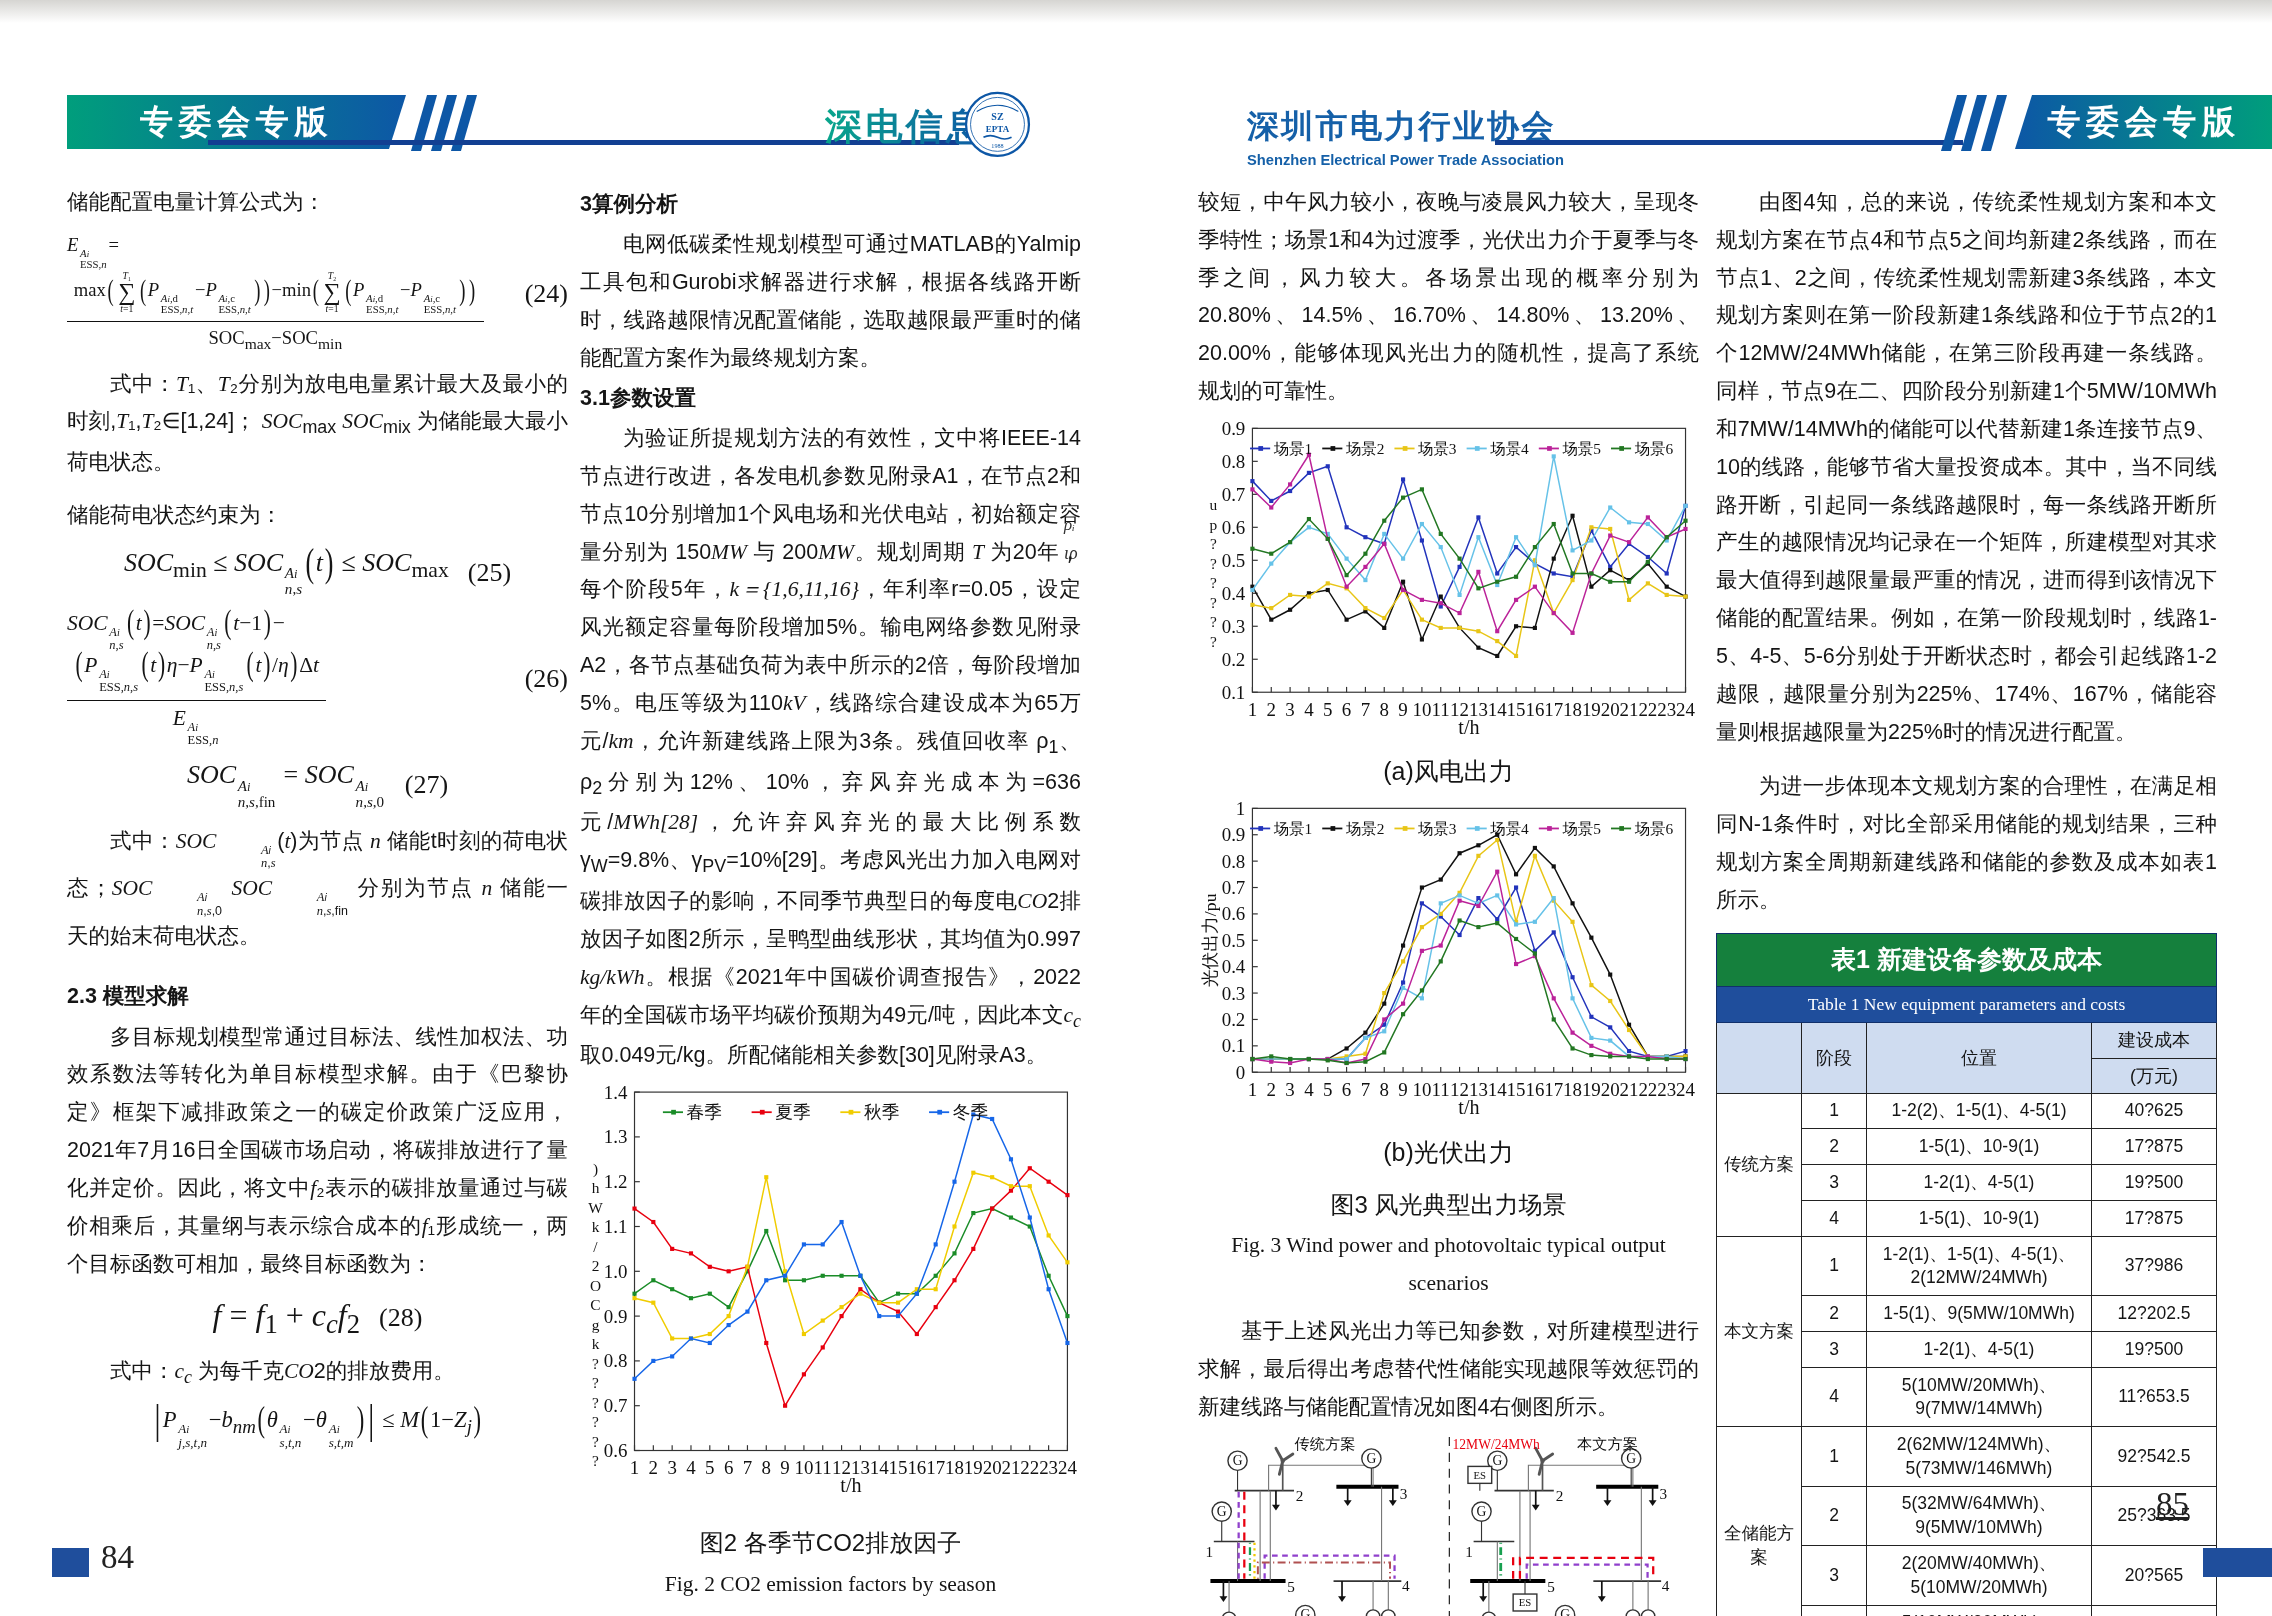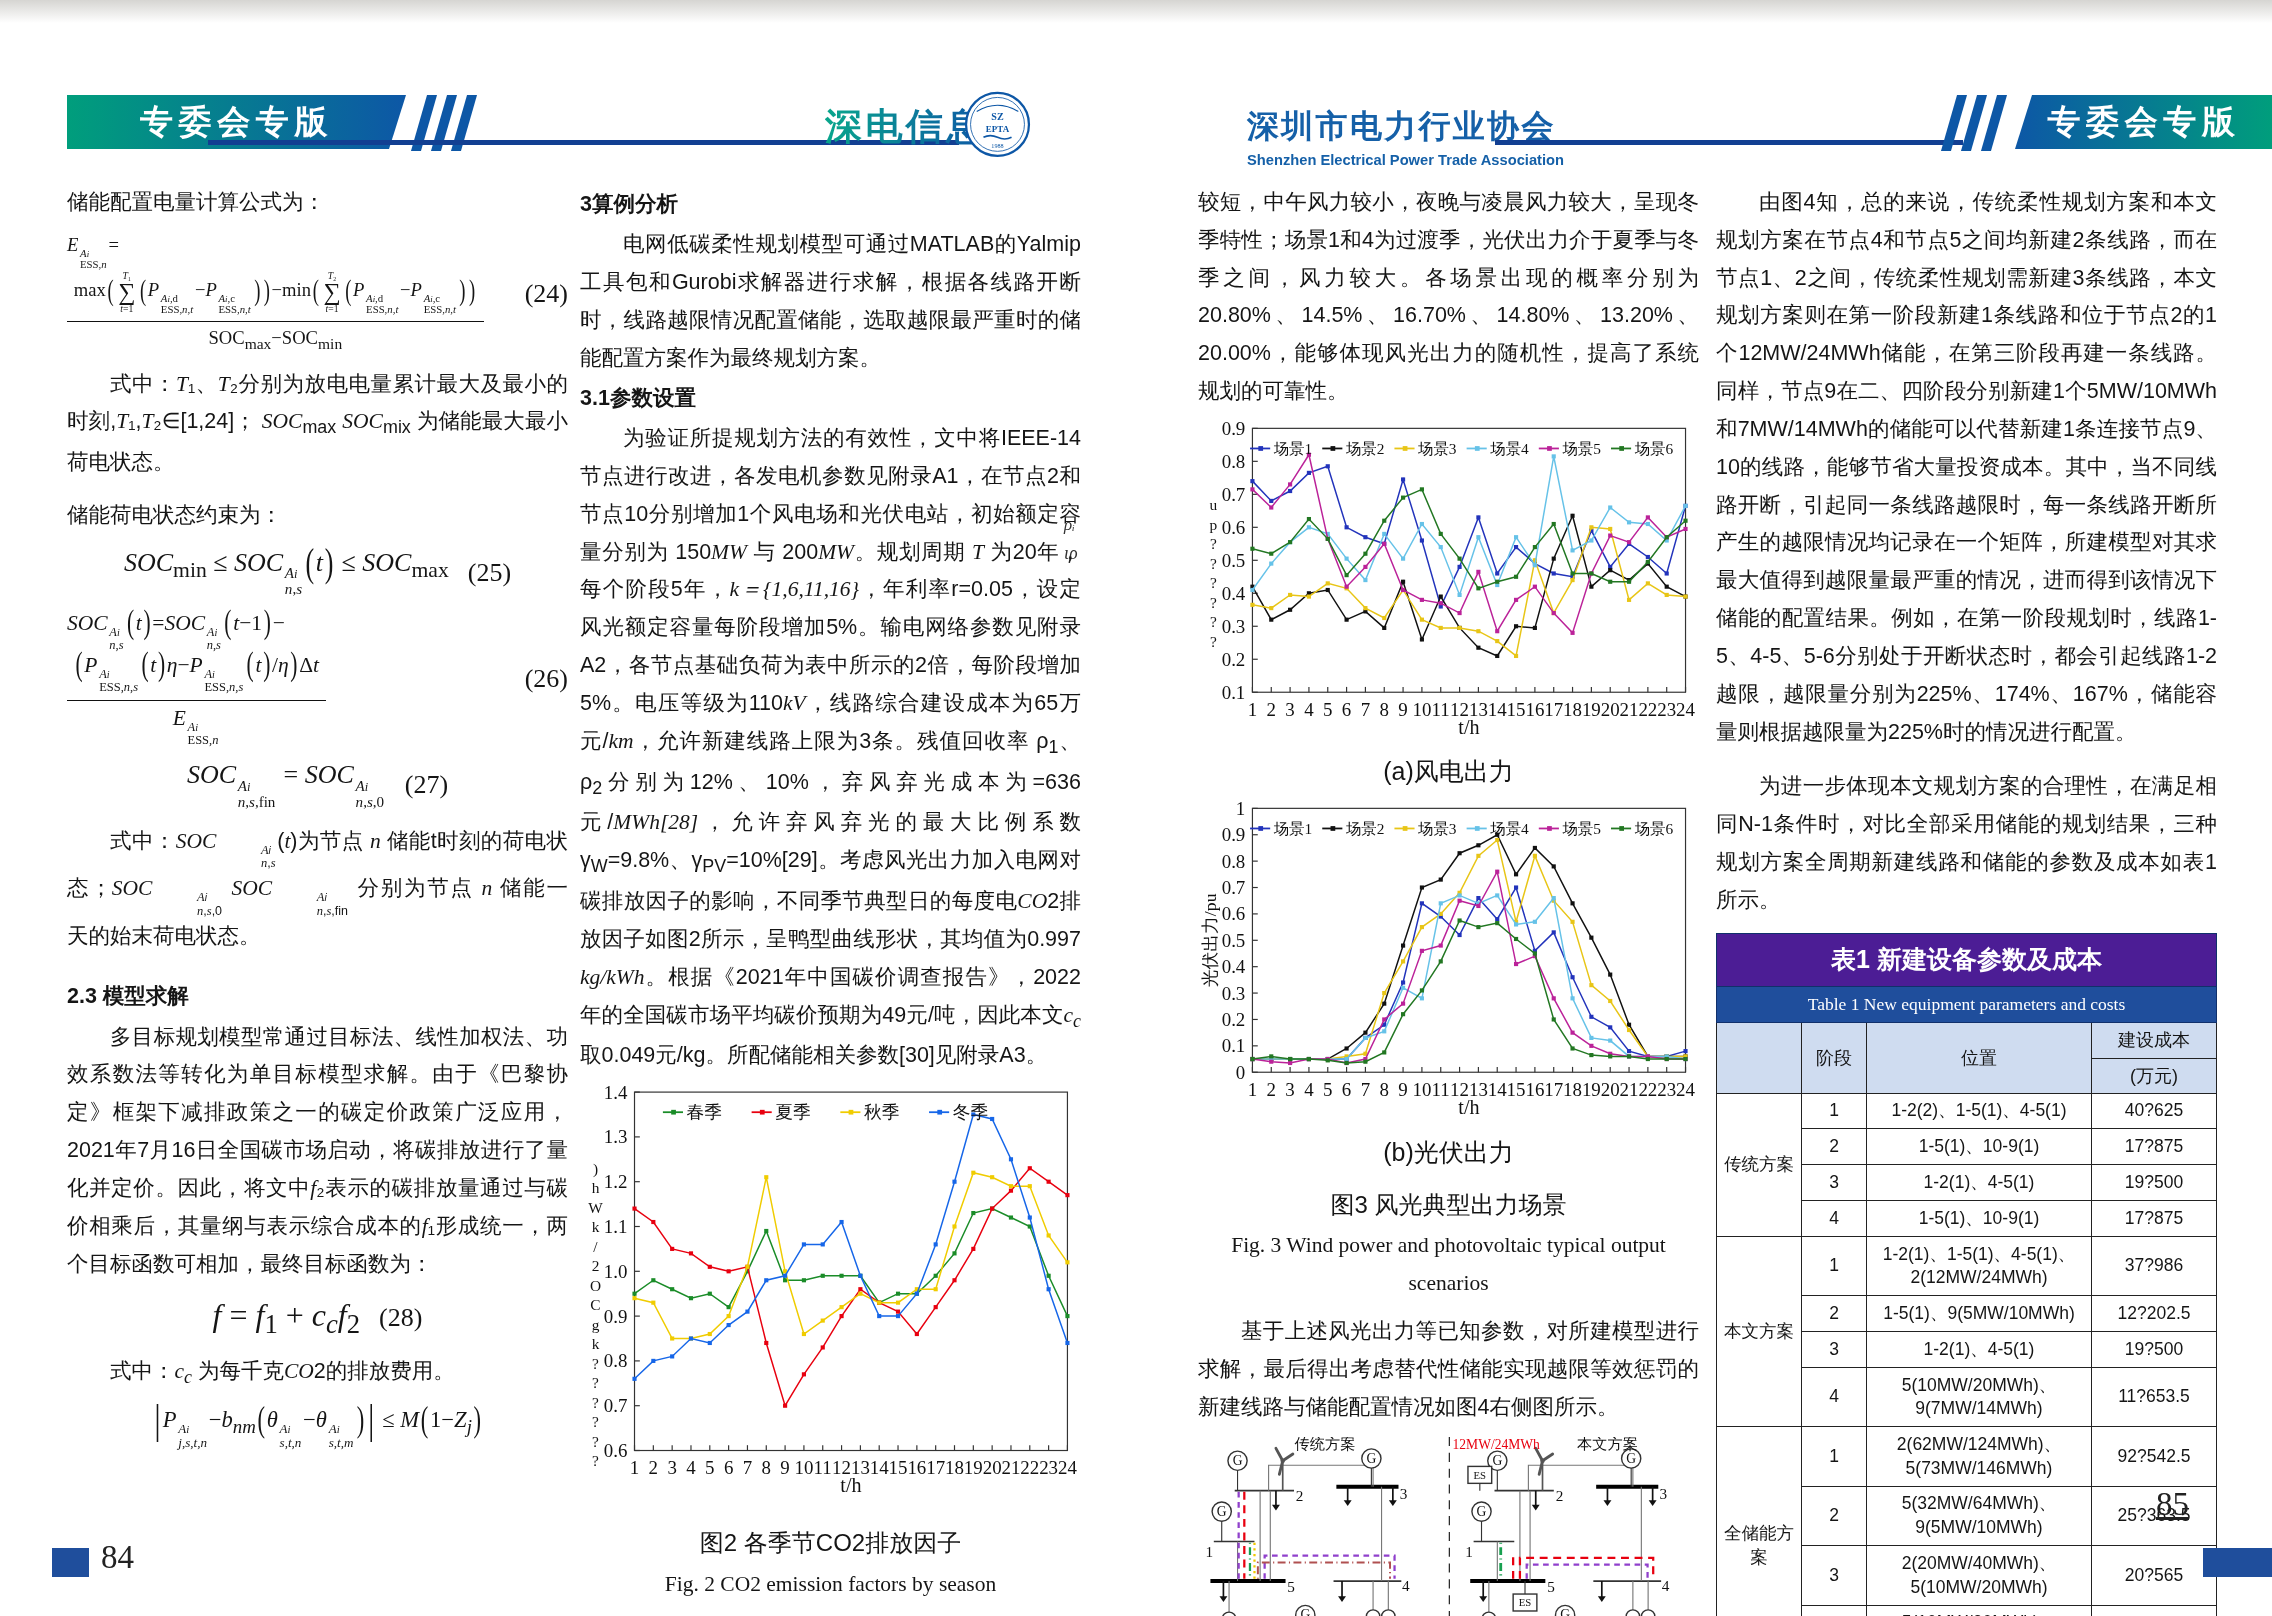--- a/index.html
+++ b/index.html
@@ -50,21 +50,21 @@
   .col .ss{font-size:58%;}
   i{font-family:"Liberation Serif","DejaVu Serif",serif;}
   
   .figure{margin:10.2px 0;text-indent:0;}
   .figcap-zh{text-align:center;font-size:24px;margin-top:10px;text-indent:0;}
   .figcap-en{text-align:center;font-size:21.5px;font-family:"Liberation Serif",serif;margin-top:1.1px;text-indent:0;}
   .subcap{text-align:center;font-size:25px;text-indent:0;margin-top:-4.5px;}
   svg text{font-family:"Liberation Serif","DejaVu Serif",serif;}
   
   .t1{width:100%;border-collapse:collapse;text-align:center;font-size:17.5px;margin-top:13.6px;line-height:1.35;}
-  .t1 .tt{background:#4c1d95;color:#fff;font-size:25px;font-weight:bold;padding:9px 4.5px;border:1.7px solid #10306b;}
+  .t1 .tt{background:#15803d;color:#fff;font-size:25px;font-weight:bold;padding:9px 4.5px;border:1.7px solid #10306b;}
   .t1 .te{background:#1f4e9c;color:#fff;font-family:"Liberation Serif",serif;font-size:17.5px;padding:5.6px 4.5px;border:1.7px solid #10306b;border-top:1.7px solid #8fa7d2;}
   .t1 th{background:#cfdcf0;font-weight:normal;border:1.7px solid #222;padding:5.6px 3.4px;font-size:18px;}
   .t1 td{border:1.7px solid #222;padding:5.6px 4.5px;}
   .t1 .grp{padding:5.6px 2.3px;}
   .t1 .cost-th{padding:0;}
   .t1 .cost-th .ct{padding:5.6px 3.4px;}
   .t1 .cost-th .wan{padding:4.5px 3.4px;border-top:1.7px solid #222;}
   
   .pnum{position:absolute;font-family:"Liberation Serif",serif;font-size:33px;color:#222;text-align:center;}
   .pn-left{left:101px;top:1539px;}

